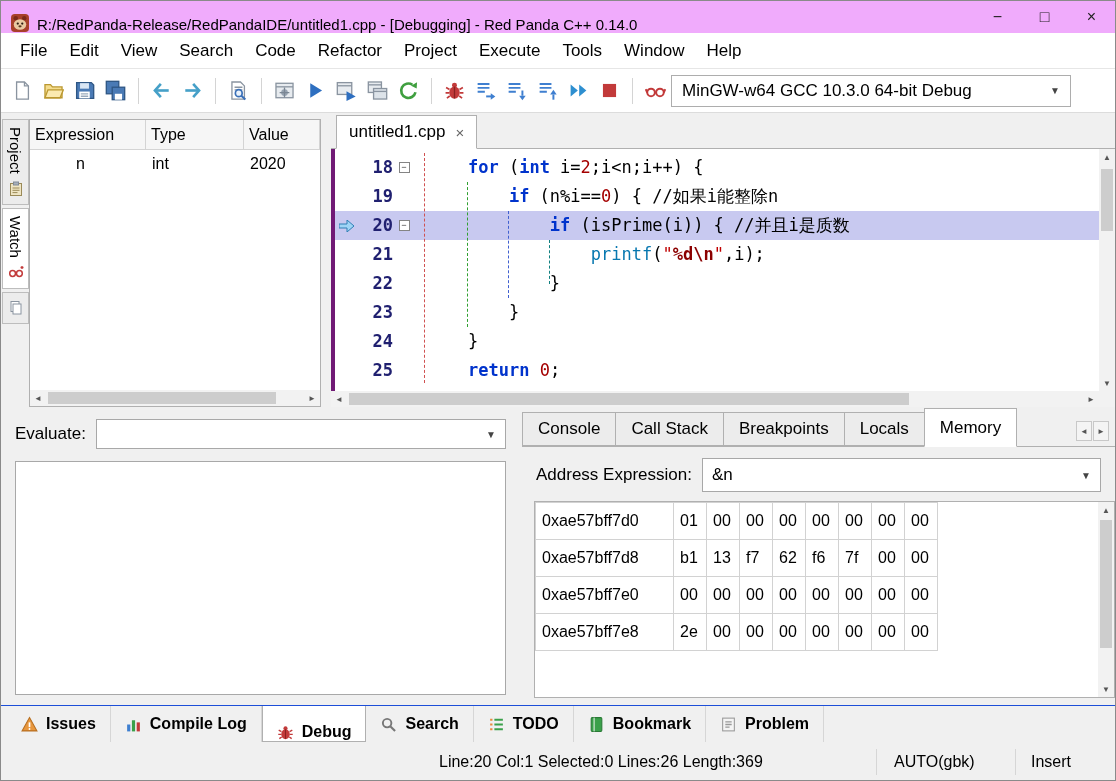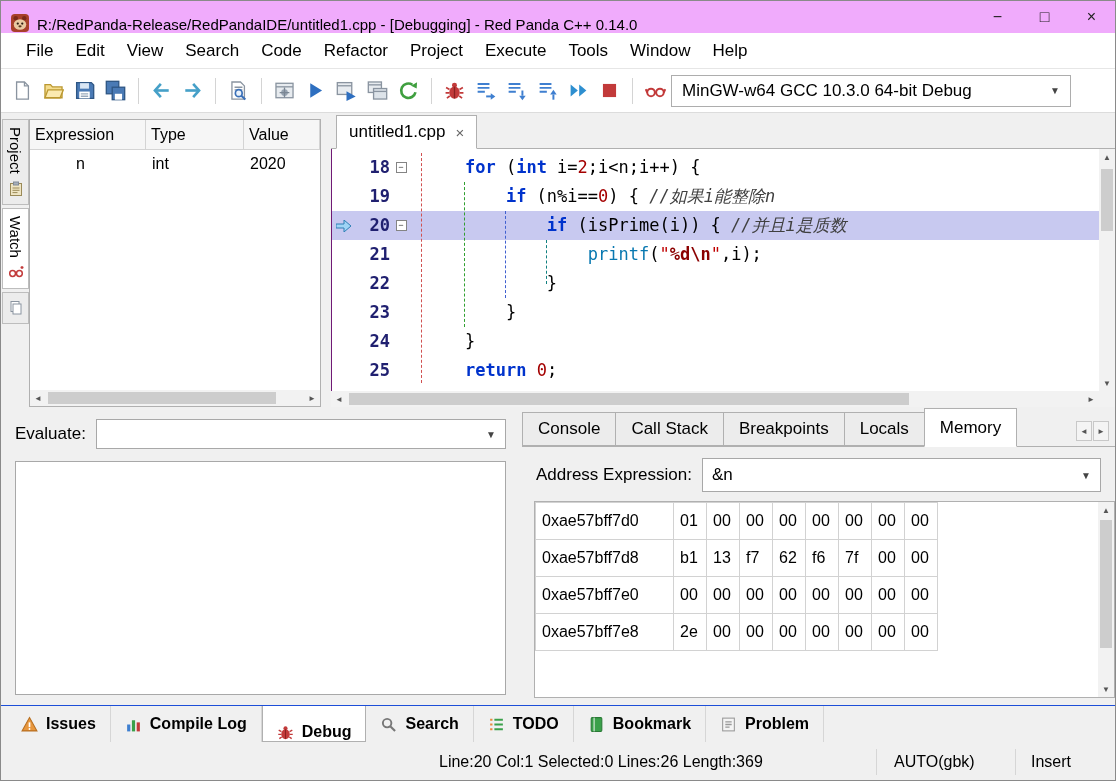--- a/index.html
+++ b/index.html
@@ -9,21 +9,21 @@
 
 
 .titlebar{position:absolute;top:0;left:0;right:0;height:32px;background:#f0abfc;display:flex;align-items:flex-end;}
 .app-icon{width:20px;height:20px;margin:0 7px 0 9px;display:inline-block;}
 .app-icon svg{width:100%;height:100%;}
 .title-text{font-size:15px;}
 .win-controls{margin-left:auto;display:flex;height:100%;}
 .win-btn{width:47px;display:flex;align-items:center;justify-content:center;font-size:16px;color:#222;}
 
 
-.menubar{position:absolute;top:32px;left:0;right:0;height:36px;background:#fff;display:flex;align-items:center;font-size:17px;border-bottom:1px solid #e6e6e6;padding-left:14px;}
+.menubar{position:absolute;top:32px;left:0;right:0;height:36px;background:#fff;display:flex;align-items:center;font-size:17px;border-bottom:1px solid #e6e6e6;padding-left:8px;}
 .menu-item{padding:0 11px;height:100%;display:flex;align-items:center;}
 
 
 .toolbar{position:absolute;top:68px;left:0;right:0;height:44px;background:#fff;display:flex;align-items:center;padding-left:6px;border-bottom:1px solid #dcdcdc;}
 .tb-btn{width:29px;height:30px;display:flex;align-items:center;justify-content:center;border-radius:3px;margin:0 1px;}
 .tb-btn .icon{width:21px;height:21px;display:inline-block;}
 .tb-btn svg{width:100%;height:100%;}
 .tb-sep{width:1px;height:26px;background:#d4d4d4;margin:0 7px;}
 .compiler-combo{margin-left:auto;margin-right:44px;width:418px;height:32px;border:1px solid #adadad;background:#fff;display:flex;align-items:center;padding:0 10px;font-size:17px;}
 .combo-arrow{margin-left:auto;font-size:10px;color:#444;}
@@ -51,34 +51,34 @@
 .sb-v{width:16px;background:#f2f2f2;display:flex;flex-direction:column;}
 .sb-btn{width:16px;height:16px;display:flex;align-items:center;justify-content:center;font-size:8px;color:#555;flex-shrink:0;}
 .sb-track{flex:1;position:relative;}
 .sb-thumb{position:absolute;background:#cdcdcd;}
 
 
 .editor-wrap{position:absolute;left:330px;right:0;top:0;bottom:0;}
 .tabbar{height:36px;display:flex;align-items:flex-end;background:#f0f0f0;border-bottom:1px solid #b0b0b0;padding-left:5px;}
 .tab{height:34px;margin-bottom:-1px;background:#fff;border:1px solid #b0b0b0;border-bottom:1px solid #fff;display:flex;align-items:center;gap:10px;padding:0 12px;font-size:17px;}
 .tab-close{color:#666;font-size:15px;}
-.editor{position:absolute;top:36px;left:0;right:16px;bottom:16px;background:#fff;border-left:1px solid #701a75;overflow:hidden;font-family:"DejaVu Sans Mono",monospace;font-size:17px;}
+.editor{position:absolute;top:36px;left:0;right:16px;bottom:16px;background:#fff;border-left:4px solid #701a75;overflow:hidden;font-family:"DejaVu Sans Mono",monospace;font-size:17px;}
 .code-lines{position:relative;padding-top:4px;}
 .code-line{display:flex;height:29px;line-height:29px;white-space:pre;}
 .code-line.hl{background:#c8c9f0;}
 .gutter{width:80px;display:flex;align-items:center;flex-shrink:0;}
 .arrow-slot{width:22px;display:flex;justify-content:center;align-items:center;}
 .lnum{flex:1;text-align:right;color:#202070;font-weight:bold;}
 .fold-slot{width:22px;display:flex;justify-content:center;align-items:center;}
 .fold-box{width:11px;height:11px;border:1px solid #848484;background:#fff;font-size:9px;line-height:9px;text-align:center;color:#333;font-family:"Liberation Sans",sans-serif;}
 .code-text{padding-left:12px;}
 .tk-p{color:#000;}
 .tk-k{color:#0033cc;font-weight:bold;}
 .tk-n{color:#a40000;}
-.tk-c{color:#404040;font-style:italic;}
+.tk-c{color:#000000;}
 .tk-s{color:#c00000;}
 .tk-f{color:#8b0000;font-weight:bold;}
 .tk-fn{color:#0878b0;}
 .guide{position:absolute;width:0;border-left:1px dashed;}
 .g-red{left:89px;top:4px;height:230px;border-color:#d05050;}
 .g-green{left:132px;top:33px;height:145px;border-color:#30a030;}
 .g-blue{left:173px;top:62px;height:87px;border-color:#4060d0;}
 .g-teal{left:214px;top:91px;height:44px;border-color:#108080;}
 .editor-vsb{position:absolute;top:36px;right:0;bottom:16px;}
 .editor-hsb{position:absolute;left:0;right:16px;bottom:0;}

